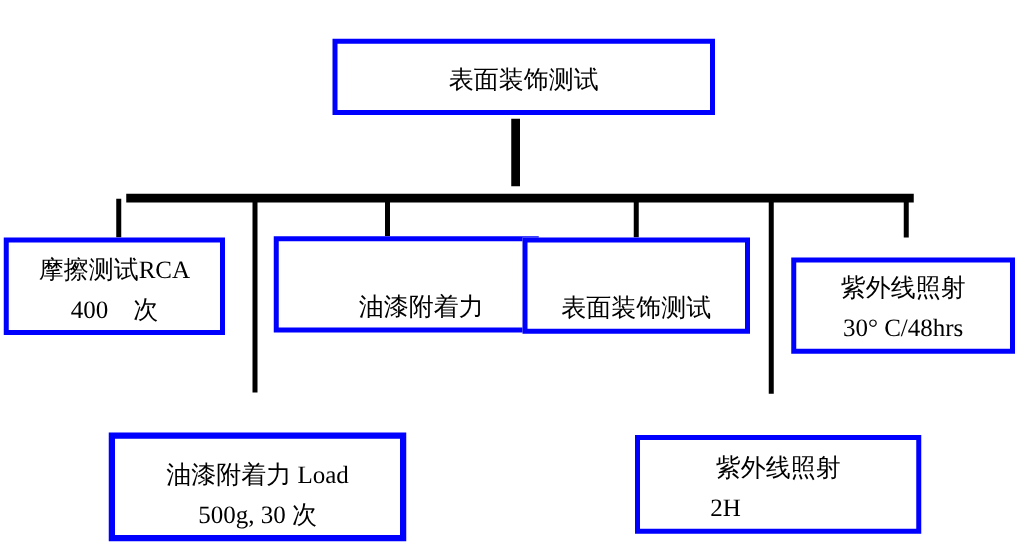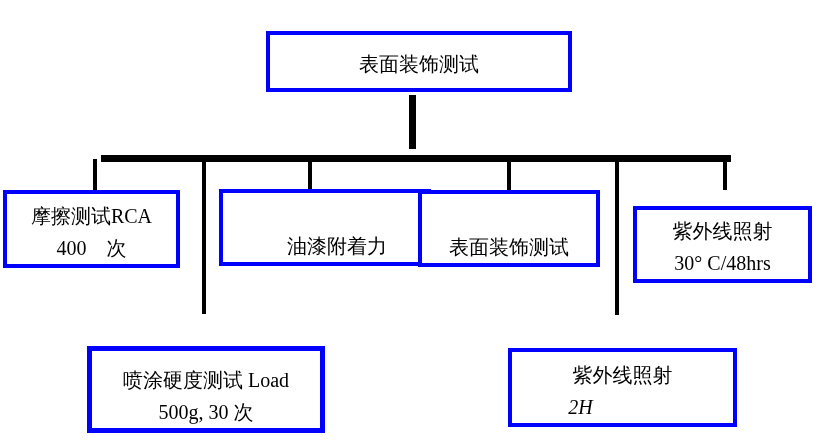--- a/index.html
+++ b/index.html
@@ -39,21 +39,20 @@
   .node.thick-border {
     border-width: 5px;
   }
   .label {
     display: block;
     white-space: pre;
   }
   .shift-left {
     position: relative;
     left: -42px;
-    font-style: italic;
   }
 </style>
 </head>
 <body>
 
 <div class="canvas">
 
   <div class="conn" style="left:409px; top:95px;  width:7px;   height:54px;"></div>
   <div class="conn" style="left:101px; top:155px; width:630px; height:7px;"></div>
   <div class="conn" style="left:93px;  top:159px; width:4px;   height:31px;"></div>
@@ -79,21 +78,21 @@
   <div class="node" style="left:418px; top:190px; width:182px; height:77px;">
     <span class="label">表面装饰测试</span>
   </div>
 
   <div class="node" style="left:633px; top:190px; width:179px; height:77px;margin-top:16px;">
     <span class="label">紫外线照射</span>
     <span class="label">30° C/48hrs</span>
   </div>
 
   <div class="node thick-border" style="left:87px; top:346px; width:238px; height:87px;">
-    <span class="label">喷涂硬度测试 Load</span>
+    <span class="label">油漆附着力 Load</span>
     <span class="label">500g, 30 次</span>
   </div>
 
   <div class="node" style="left:508px; top:348px; width:229px; height:79px;">
     <span class="label">紫外线照射</span>
     <span class="label shift-left">2H</span>
   </div>
 
 </div>
 

